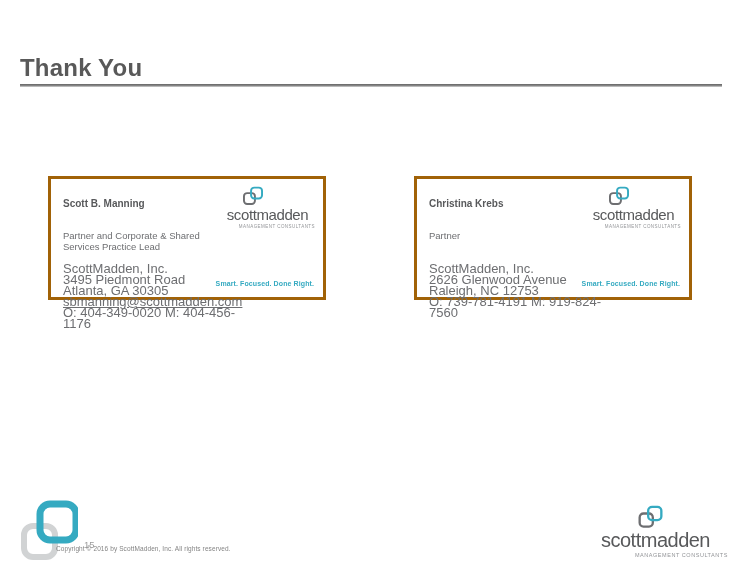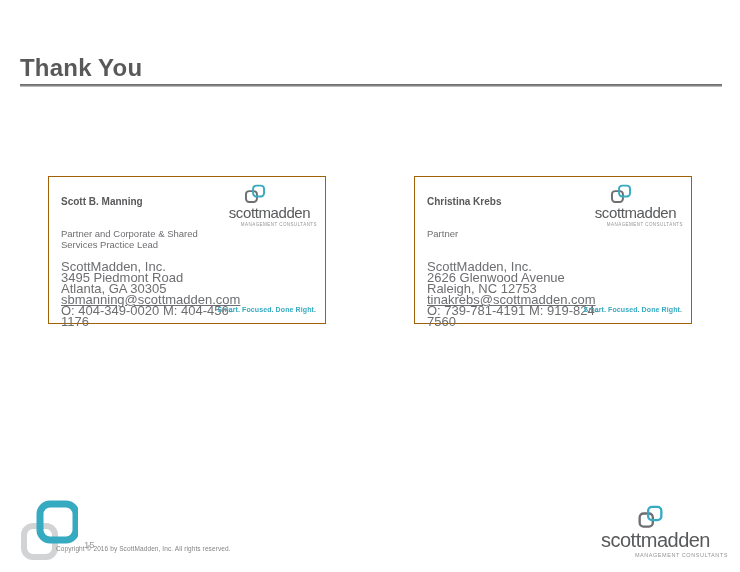--- a/index.html
+++ b/index.html
@@ -7,22 +7,22 @@
   body { font-family:"Liberation Sans", sans-serif; width:740px; height:572px; overflow:hidden; }
   .slide { position:relative; width:740px; height:572px; background:#ffffff; }
 
   
   .page-title { position:absolute; left:20px; top:54px; font-size:24px; font-weight:700;
                 color:#595959; letter-spacing:0.2px; }
   .title-rule { position:absolute; left:20px; top:84px; width:702px; height:3px;
                 background:linear-gradient(#6f6f6f 34%, #9a9a9a 67%, #d9d9d9); }
 
   
-  .card { position:absolute; top:176px; width:278px; height:148px; background:#fff;
-          border:1px solid #a16207; }
+  .card { position:absolute; top:176px; width:278px; height:124px; background:#fff;
+          border:3px solid #a16207; }
   .card.c1 { left:48px; }
   .card.c2 { left:414px; }
 
   .card-left { position:absolute; left:12px; top:19px; width:178px; }
   .card-name { font-size:10px; font-weight:700; color:#58595b; line-height:12px; }
   .card-title { margin-top:20px; height:30px; font-size:9.5px; color:#6d6e71;
                 line-height:11px; width:172px; }
   .card-addr { margin-top:3px; font-size:13px; color:#6d6e71; line-height:11px; }
   .card-email { display:inline-block; color:#6d6e71; text-decoration:underline; cursor:pointer; }
 
@@ -79,21 +79,20 @@
   </div>
 
   <div class="card c2">
     <div class="card-left">
       <div class="card-name">Christina Krebs</div>
       <div class="card-title">Partner</div>
       <div class="card-addr">
         <div>ScottMadden, Inc.</div>
         <div>2626 Glenwood Avenue</div>
         <div>Raleigh, NC 12753</div>
-        <div><a class="card-email">tinakrebs@scottmadden.com</a></div>
         <div>O: 739-781-4191 M: 919-824-7560</div>
       </div>
     </div>
     <div class="card-logo">
       <svg class="card-mark" viewBox="0 0 34 31">
         <rect x="3" y="11" width="17" height="17" rx="5" fill="none" stroke="#6d6e71" stroke-width="3"></rect>
         <rect x="14" y="2.5" width="17" height="17" rx="5" fill="none" stroke="#35aac1" stroke-width="3"></rect>
       </svg>
       <div class="wordmark">scottmadden</div>
       <div class="descriptor">MANAGEMENT CONSULTANTS</div>

